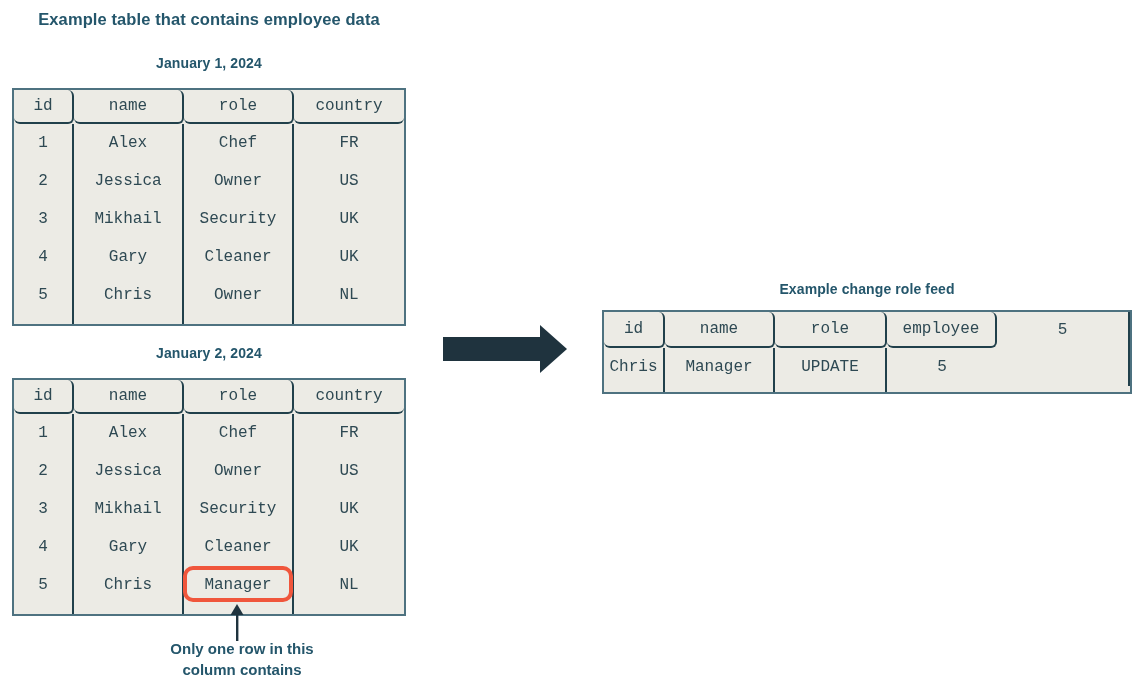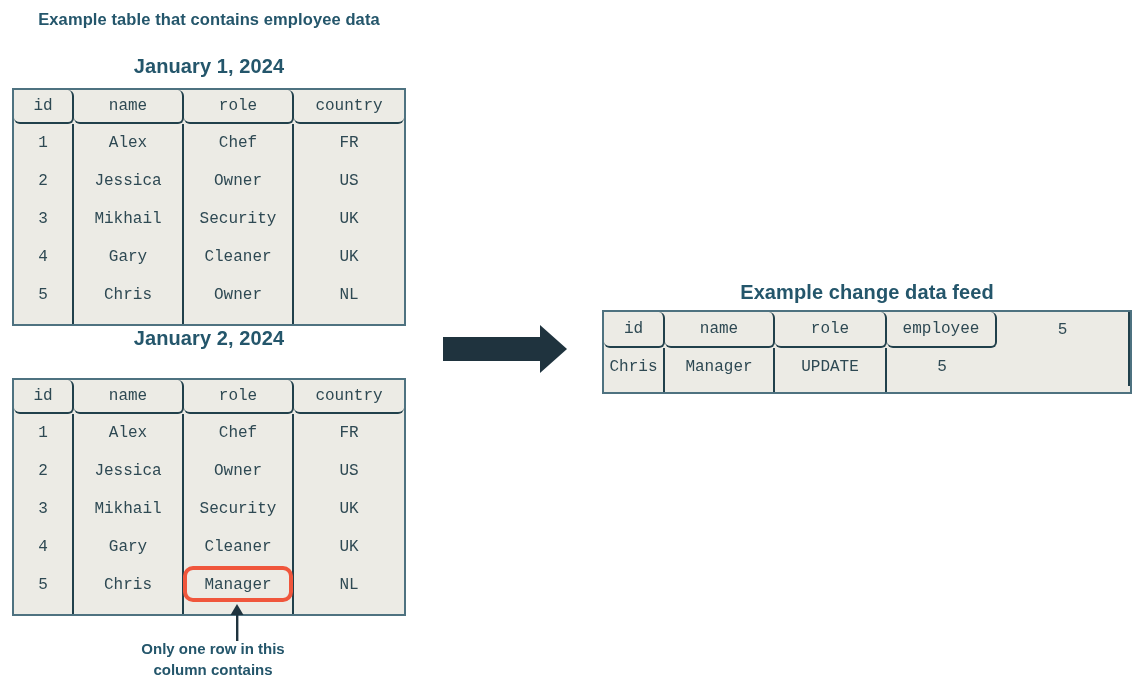--- a/index.html
+++ b/index.html
@@ -13,21 +13,21 @@
     padding-left: 12px;
   }
   .title {
     position: absolute;
     text-align: center;
     font-weight: bold;
     font-size: 16.5px;
     color: var(--accent, #24566b);
     letter-spacing: 0.1px;
   }
-  .caption { font-size: 20px; }
+  .caption { font-size: 14px; }
   .dtable {
     position: absolute;
     display: grid;
     background: var(--cell_bg, #ecebe5);
     border: 2px solid var(--border_outer, #4e7280);
     box-sizing: border-box;
   }
   .cell {
     display: flex;
     align-items: center;
@@ -97,21 +97,21 @@
     <div class="cell bR">Chris</div>
     <div class="cell bR">Owner</div>
     <div class="cell">NL</div>
 
     <div class="cell bR"></div>
     <div class="cell bR"></div>
     <div class="cell bR"></div>
     <div class="cell"></div>
   </div>
 
-  <div class="title caption" style="left:12px; top:327px; width:394px;">January 2, 2024</div>
+  <div class="title caption" style="left:12px; top:345px; width:394px;">January 2, 2024</div>
 
   <div class="dtable" style="left:12px; top:378px; grid-template-columns:60px 110px 110px 110px; grid-template-rows:34px repeat(5,38px) 10px;">
     <div class="cell head bR">id</div>
     <div class="cell head bR">name</div>
     <div class="cell head bR">role</div>
     <div class="cell head">country</div>
 
     <div class="cell bR">1</div>
     <div class="cell bR">Alex</div>
     <div class="cell bR">Chef</div>
@@ -143,30 +143,30 @@
     <div class="cell"></div>
   </div>
 
   <div class="highlight" style="left:183px; top:566px; width:110px; height:36px;"></div>
 
   <svg class="icon" style="left:229px; top:604px;" width="16" height="37" viewBox="0 0 16 37">
     <polygon points="8,0 14.5,11 1.5,11" fill="currentColor"></polygon>
     <rect x="7" y="9" width="2.4" height="28" fill="currentColor"></rect>
   </svg>
 
-  <div class="annotation" style="left:113px; top:638px; width:200px;">
+  <div class="annotation" style="left:142px; top:638px; width:200px;">
     <div>Only one row in this</div>
     <div>column contains</div>
   </div>
 
   <svg class="icon" style="left:443px; top:325px;" width="124" height="48" viewBox="0 0 124 48">
     <polygon points="0,12 97,12 97,0 124,24 97,48 97,36 0,36" fill="currentColor"></polygon>
   </svg>
 
-  <div class="title caption" style="left:602px; top:281px; width:530px;">Example change data feed</div>
+  <div class="title caption" style="left:602px; top:281px; width:530px;">Example change role feed</div>
 
   <div class="dtable" style="left:602px; top:310px; grid-template-columns:61px 110px 112px 110px 133px; grid-template-rows:36px 38px 6px;">
     <div class="cell head bR">id</div>
     <div class="cell head bR">name</div>
     <div class="cell head bR">role</div>
     <div class="cell head bR">employee</div>
 
     <div class="cell bR">5</div>
     <div class="cell bR">Chris</div>
     <div class="cell bR">Manager</div>

